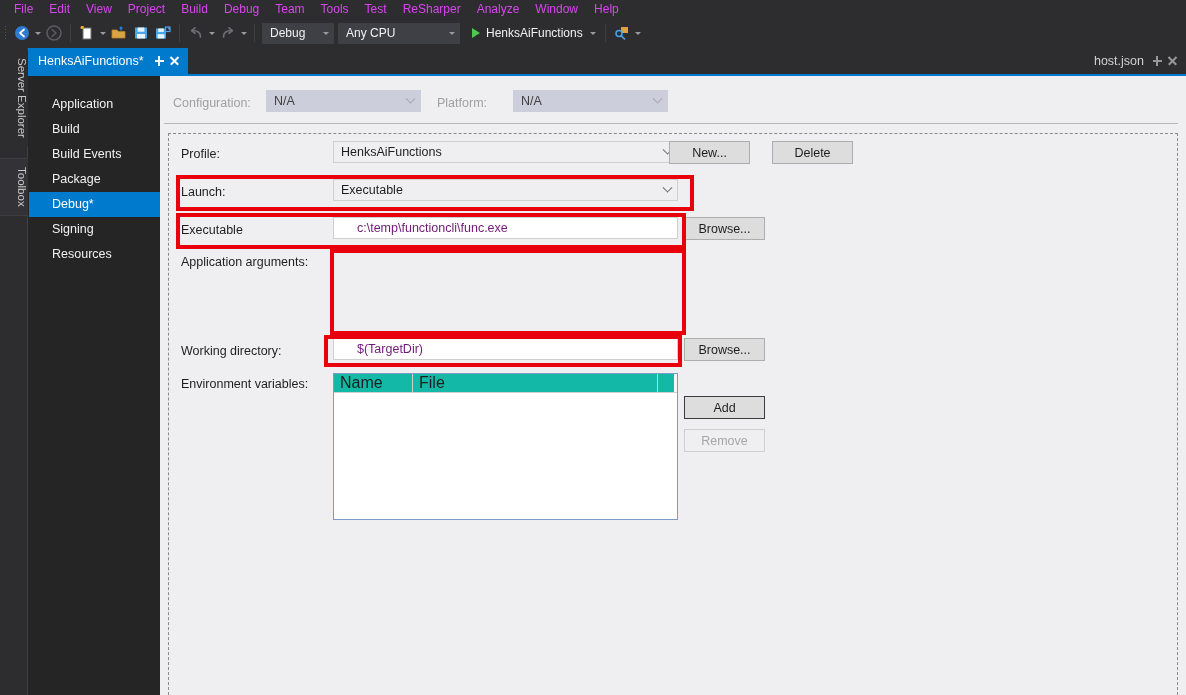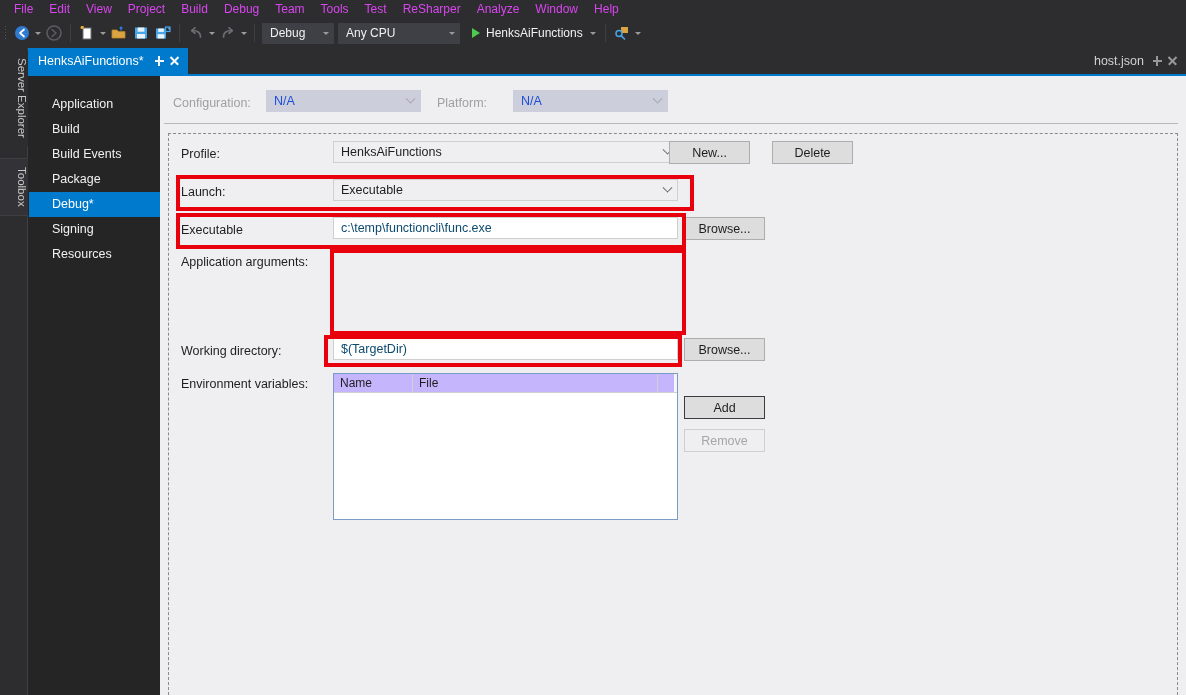--- a/index.html
+++ b/index.html
@@ -145,21 +145,21 @@
   .toprow { position: absolute; left: 13px; top: 14px; width: 1000px; height: 26px; }
   .lbl-grey { color: #a0a0a0; font-size: 12.5px; }
   .cfg-label { position: absolute; left: 0; top: 6px; }
   .cfg-combo { position: absolute; left: 93px; top: 0; width: 155px; }
   .plat-label { position: absolute; left: 264px; top: 6px; }
   .plat-combo { position: absolute; left: 340px; top: 0; width: 155px; }
 
   .combo-dis {
     height: 22px; background: #cccedb; border: 1px solid #cccedb;
     display: flex; align-items: center; padding: 0 3px 0 7px;
-    color: #1d4ed8; font-size: 12.5px;
+    color: #404040; font-size: 12.5px;
   }
   .combo-dis .cv { flex: 1; }
   .chev { width: 13px; display: flex; align-items: center; justify-content: center; }
   .chev::after {
     content: ""; width: 6px; height: 6px; border-right: 1.4px solid #6d6d6d;
     border-bottom: 1.4px solid #6d6d6d; transform: rotate(45deg) translate(-2px,-2px);
   }
   .combo-dis .chev::after { border-color: #a6a6b0; }
 
   .hr-sep { position: absolute; left: 4px; top: 47px; width: 1014px; height: 1px; background: #b8b8b8; }
@@ -172,21 +172,21 @@
 
   .combo-en {
     height: 22px; background: #efeff2; border: 1px solid #cfcfcf;
     display: flex; align-items: center; padding: 0 3px 0 7px;
     color: #1e1e1e; font-size: 12.5px; position: absolute;
   }
   .combo-en .cv { flex: 1; white-space: nowrap; }
 
   .textin {
     position: absolute; background: #ffffff; border: 1px solid #cfcfcf;
-    color: #0c4a6e; font-size: 12.5px; padding: 3px 7px;
+    color: #701a75; font-size: 12.5px; padding: 3px 23px;
   }
   .textarea-in {
     position: absolute; background: #ffffff; border: 1px solid #cfcfcf;
     color: #1e1e1e; font-size: 12.5px; padding: 4px 6px;
   }
   .btn {
     position: absolute; height: 23px; background: #ddddde;
     border: 1px solid #adadad; color: #1e1e1e; font-size: 12.5px;
     display: flex; align-items: center; justify-content: center;
   }
@@ -195,22 +195,22 @@
 
   
   .grid {
     position: absolute; background: #ffffff; border: 1px solid #7a9cc6;
   }
   .grid-head {
     display: flex; height: 19px; background: #f5f5f5;
     border-bottom: 1px solid #d0d0d0;
   }
   .gh {
-    font-size: 12px; color: #1e1e1e; line-height: 18px;
-    padding-left: 6px; border-right: 1px solid #d0d0d0; background: #c4b5fd;
+    font-size: 16px; color: #1e1e1e; line-height: 18px;
+    padding-left: 6px; border-right: 1px solid #d0d0d0; background: #14b8a6;
   }
   .gh.c1 { width: 79px; }
   .gh.c2 { width: 245px; }
   .gh.c3 { width: 16px; padding: 0; border-right: none; }
 
   
   .redbox { position: absolute; border: 4px solid #e8000d; }
 </style>
 </head>
 <body>

